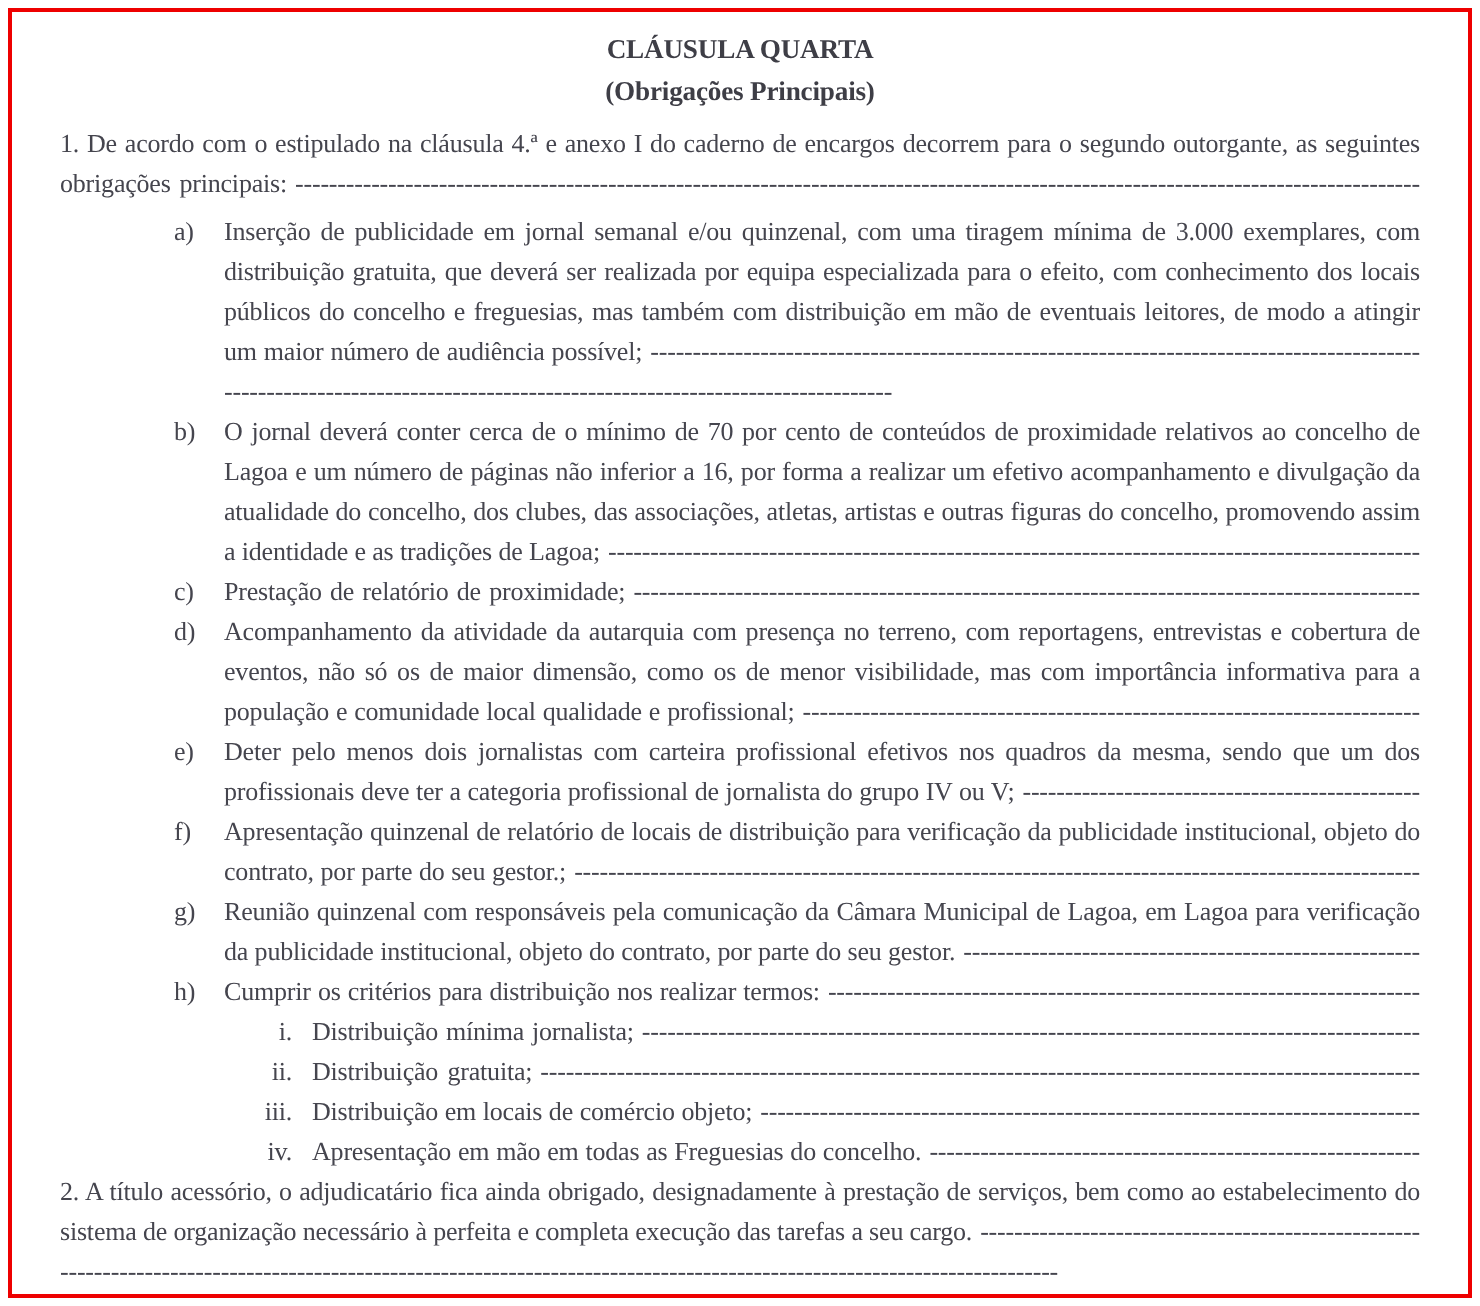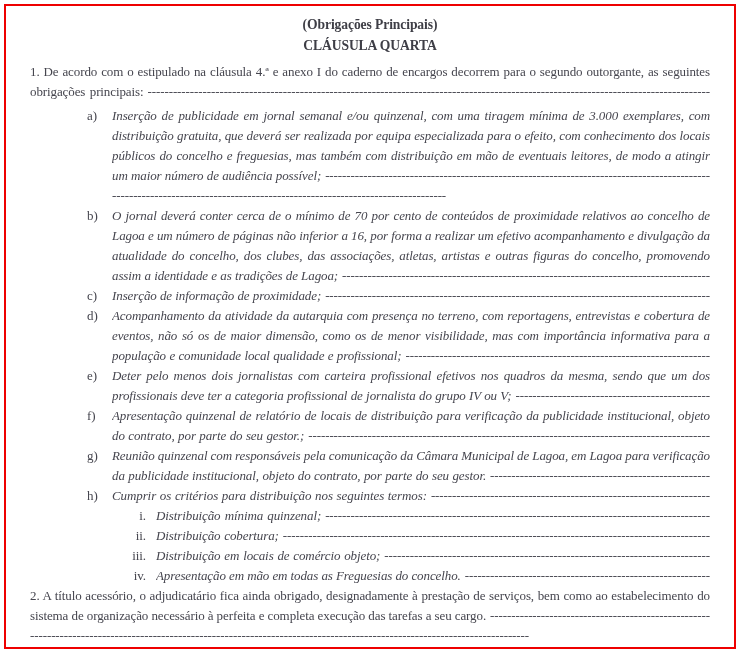--- a/index.html
+++ b/index.html
@@ -29,51 +29,51 @@
     line-height: var(--lh);
     height: calc(var(--l, 1) * var(--lh));
     overflow: hidden;
   }
   .top { width: 100%; }
   .list { margin-top: 4px; }
   .li { display: flex; align-items: flex-start; }
   .li .mk { flex: 0 0 auto; line-height: var(--lh); }
   .li.lett .mk { margin-left: 57px; width: 25px; }
   .li.sub .mk  { margin-left: 57px; width: 69px; text-align: right; padding-right: 10px; box-sizing: border-box; }
-  .li .jt { flex: 1 1 auto; min-width: 0; font-style: italic; }
+  .li .jt { flex: 1 1 auto; min-width: 0; }
   .dash { margin-left: 4px; }
 </style>
 </head>
 <body>
 
 <div class="frame">
   <div class="doc">
 
     <div class="title-block">
+      <div class="title-line">CLÁUSULA QUARTA</div>
       <div class="title-line">(Obrigações Principais)</div>
-      <div class="title-line">CLÁUSULA QUARTA</div>
     </div>
 
     <p class="jt top" style="--l:2"><span>1. De acordo com o estipulado na cláusula 4.ª e anexo I do caderno de encargos decorrem para o segundo outorgante, as seguintes obrigações principais:</span><span class="dash">--------------------------------------------------------------------------------------------------------------------------------------------------------------------------</span></p>
 
     <div class="list">
 
       <div class="li lett">
         <span class="mk">a)</span>
         <p class="jt" style="--l:5"><span>Inserção de publicidade em jornal semanal e/ou quinzenal, com uma tiragem mínima de 3.000 exemplares, com distribuição gratuita, que deverá ser realizada por equipa especializada para o efeito, com conhecimento dos locais públicos do concelho e freguesias, mas também com distribuição em mão de eventuais leitores, de modo a atingir um maior número de audiência possível;</span><span class="dash">--------------------------------------------------------------------------------------------------------------------------------------------------------------------------</span></p>
       </div>
 
       <div class="li lett">
         <span class="mk">b)</span>
         <p class="jt" style="--l:4"><span>O jornal deverá conter cerca de o mínimo de 70 por cento de conteúdos de proximidade relativos ao concelho de Lagoa e um número de páginas não inferior a 16, por forma a realizar um efetivo acompanhamento e divulgação da atualidade do concelho, dos clubes, das associações, atletas, artistas e outras figuras do concelho, promovendo assim a identidade e as tradições de Lagoa;</span><span class="dash">--------------------------------------------------------------------------------------------------------------------------------------------------------------------------</span></p>
       </div>
 
       <div class="li lett">
         <span class="mk">c)</span>
-        <p class="jt" style="--l:1"><span>Inserção de informação de proximidade;</span><span class="dash">--------------------------------------------------------------------------------------------------------------------------------------------------------------------------</span></p>
+        <p class="jt" style="--l:1"><span>Prestação de relatório de proximidade;</span><span class="dash">--------------------------------------------------------------------------------------------------------------------------------------------------------------------------</span></p>
       </div>
 
       <div class="li lett">
         <span class="mk">d)</span>
         <p class="jt" style="--l:3"><span>Acompanhamento da atividade da autarquia com presença no terreno, com reportagens, entrevistas e cobertura de eventos, não só os de maior dimensão, como os de menor visibilidade, mas com importância informativa para a população e comunidade local qualidade e profissional;</span><span class="dash">--------------------------------------------------------------------------------------------------------------------------------------------------------------------------</span></p>
       </div>
 
       <div class="li lett">
         <span class="mk">e)</span>
         <p class="jt" style="--l:2"><span>Deter pelo menos dois jornalistas com carteira profissional efetivos nos quadros da mesma, sendo que um dos profissionais deve ter a categoria profissional de jornalista do grupo IV ou V;</span><span class="dash">--------------------------------------------------------------------------------------------------------------------------------------------------------------------------</span></p>
@@ -84,31 +84,31 @@
         <p class="jt" style="--l:2"><span>Apresentação quinzenal de relatório de locais de distribuição para verificação da publicidade institucional, objeto do contrato, por parte do seu gestor.;</span><span class="dash">--------------------------------------------------------------------------------------------------------------------------------------------------------------------------</span></p>
       </div>
 
       <div class="li lett">
         <span class="mk">g)</span>
         <p class="jt" style="--l:2"><span>Reunião quinzenal com responsáveis pela comunicação da Câmara Municipal de Lagoa, em Lagoa para verificação da publicidade institucional, objeto do contrato, por parte do seu gestor.</span><span class="dash">--------------------------------------------------------------------------------------------------------------------------------------------------------------------------</span></p>
       </div>
 
       <div class="li lett">
         <span class="mk">h)</span>
-        <p class="jt" style="--l:1"><span>Cumprir os critérios para distribuição nos seguintes termos:</span><span class="dash">--------------------------------------------------------------------------------------------------------------------------------------------------------------------------</span></p>
+        <p class="jt" style="--l:1"><span>Cumprir os critérios para distribuição nos realizar termos:</span><span class="dash">--------------------------------------------------------------------------------------------------------------------------------------------------------------------------</span></p>
       </div>
 
       <div class="li sub">
         <span class="mk">i.</span>
-        <p class="jt" style="--l:1"><span>Distribuição mínima quinzenal;</span><span class="dash">--------------------------------------------------------------------------------------------------------------------------------------------------------------------------</span></p>
+        <p class="jt" style="--l:1"><span>Distribuição mínima jornalista;</span><span class="dash">--------------------------------------------------------------------------------------------------------------------------------------------------------------------------</span></p>
       </div>
 
       <div class="li sub">
         <span class="mk">ii.</span>
-        <p class="jt" style="--l:1"><span>Distribuição cobertura;</span><span class="dash">--------------------------------------------------------------------------------------------------------------------------------------------------------------------------</span></p>
+        <p class="jt" style="--l:1"><span>Distribuição gratuita;</span><span class="dash">--------------------------------------------------------------------------------------------------------------------------------------------------------------------------</span></p>
       </div>
 
       <div class="li sub">
         <span class="mk">iii.</span>
         <p class="jt" style="--l:1"><span>Distribuição em locais de comércio objeto;</span><span class="dash">--------------------------------------------------------------------------------------------------------------------------------------------------------------------------</span></p>
       </div>
 
       <div class="li sub">
         <span class="mk">iv.</span>
         <p class="jt" style="--l:1"><span>Apresentação em mão em todas as Freguesias do concelho.</span><span class="dash">--------------------------------------------------------------------------------------------------------------------------------------------------------------------------</span></p>

